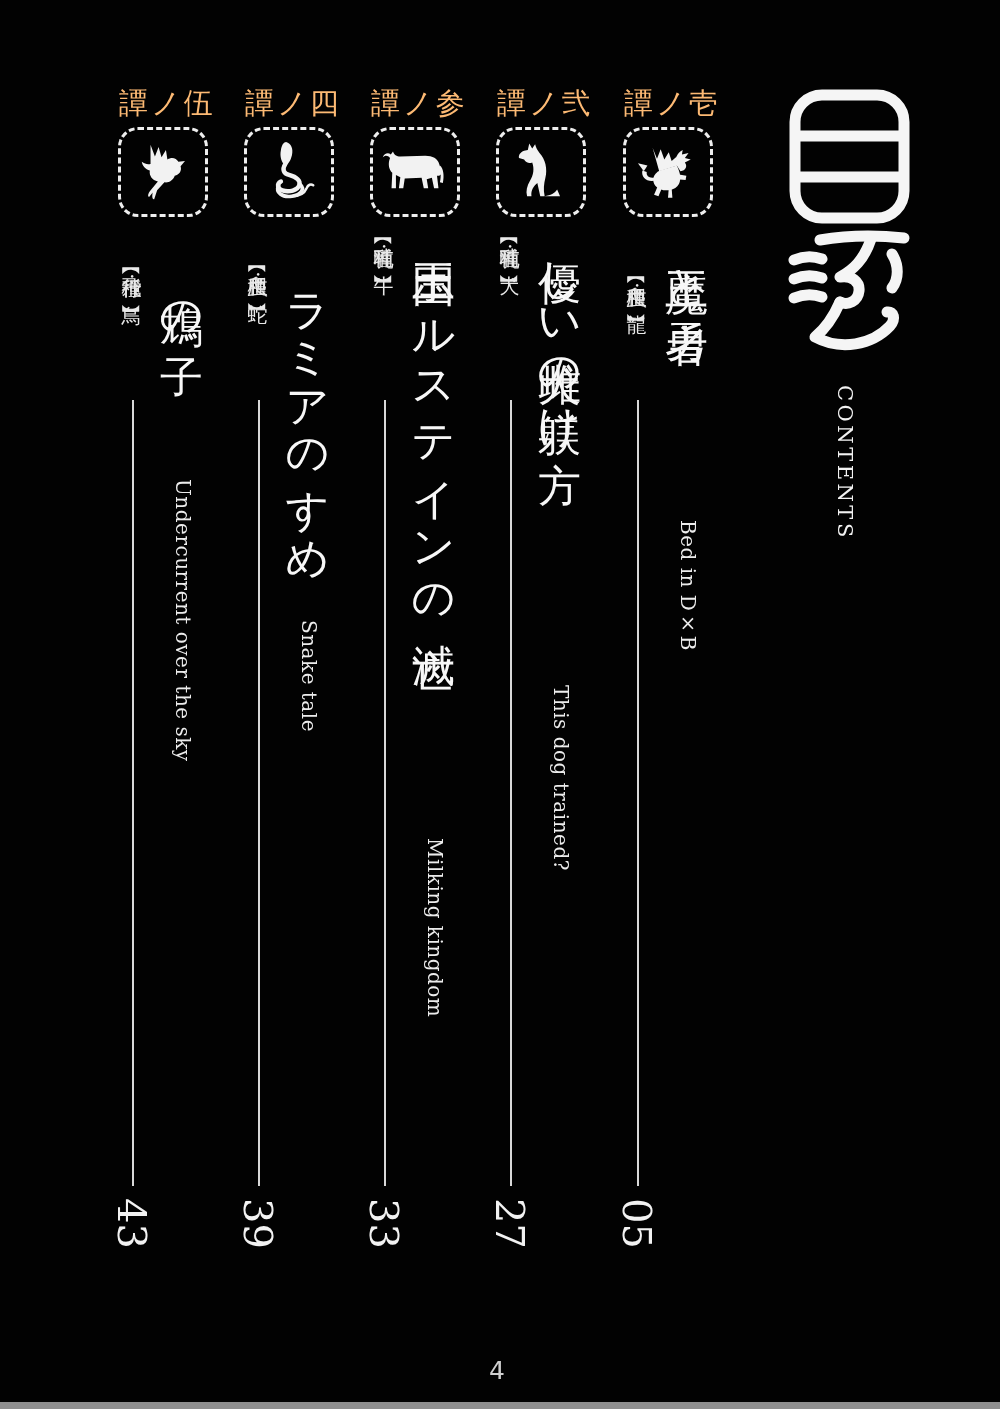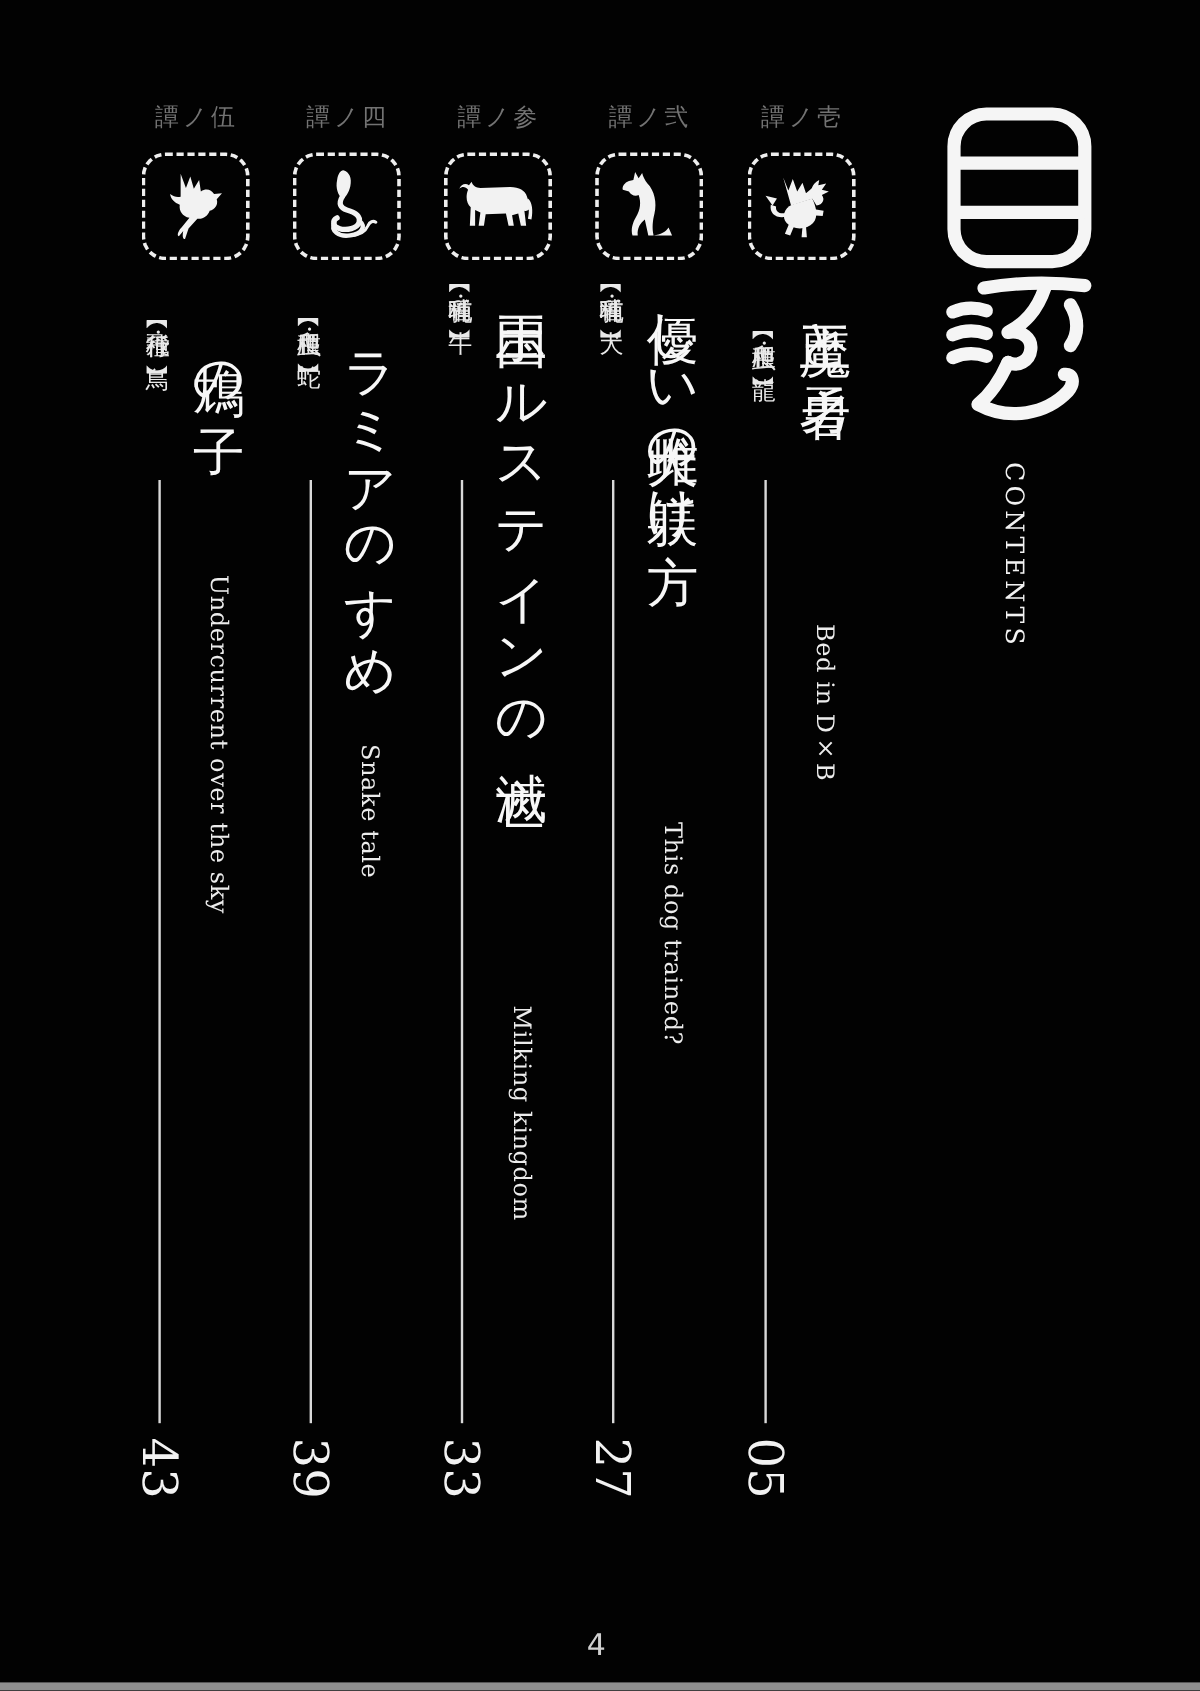--- a/index.html
+++ b/index.html
@@ -16,21 +16,21 @@
   }
   
   .ch-0{--L:637px;--tt:237px;--st:270px;--et:520px;--tls:1px;}
   .ch-1{--L:510px;--tt:231px;--st:231px;--et:685px;--tls:0px;}
   .ch-2{--L:384px;--tt:230px;--st:231px;--et:838px;--tls:4px;}
   .ch-3{--L:258px;--tt:264px;--st:259px;--et:620px;--tls:0px;}
   .ch-4{--L:132px;--tt:271px;--st:261px;--et:479px;--tls:2px;}
 
   .ch-label{
     left:calc(var(--L) - 13px);top:84px;width:90px;text-align:center;
-    font-size:20px;letter-spacing:3px;color:#737373;white-space:nowrap;
+    font-size:29px;letter-spacing:3px;color:#fdba74;white-space:nowrap;
   }
   .icon-box{
     left:calc(var(--L) - 14px);top:127px;width:90px;height:90px;box-sizing:border-box;
     border:3.5px dashed #eeeeee;border-radius:20px;
     display:flex;align-items:center;justify-content:center;
   }
   .icon-box svg{width:66px;height:66px;}
   .ch-title{
     left:calc(var(--L) + 27px);top:var(--tt);
     writing-mode:vertical-rl;text-orientation:upright;

